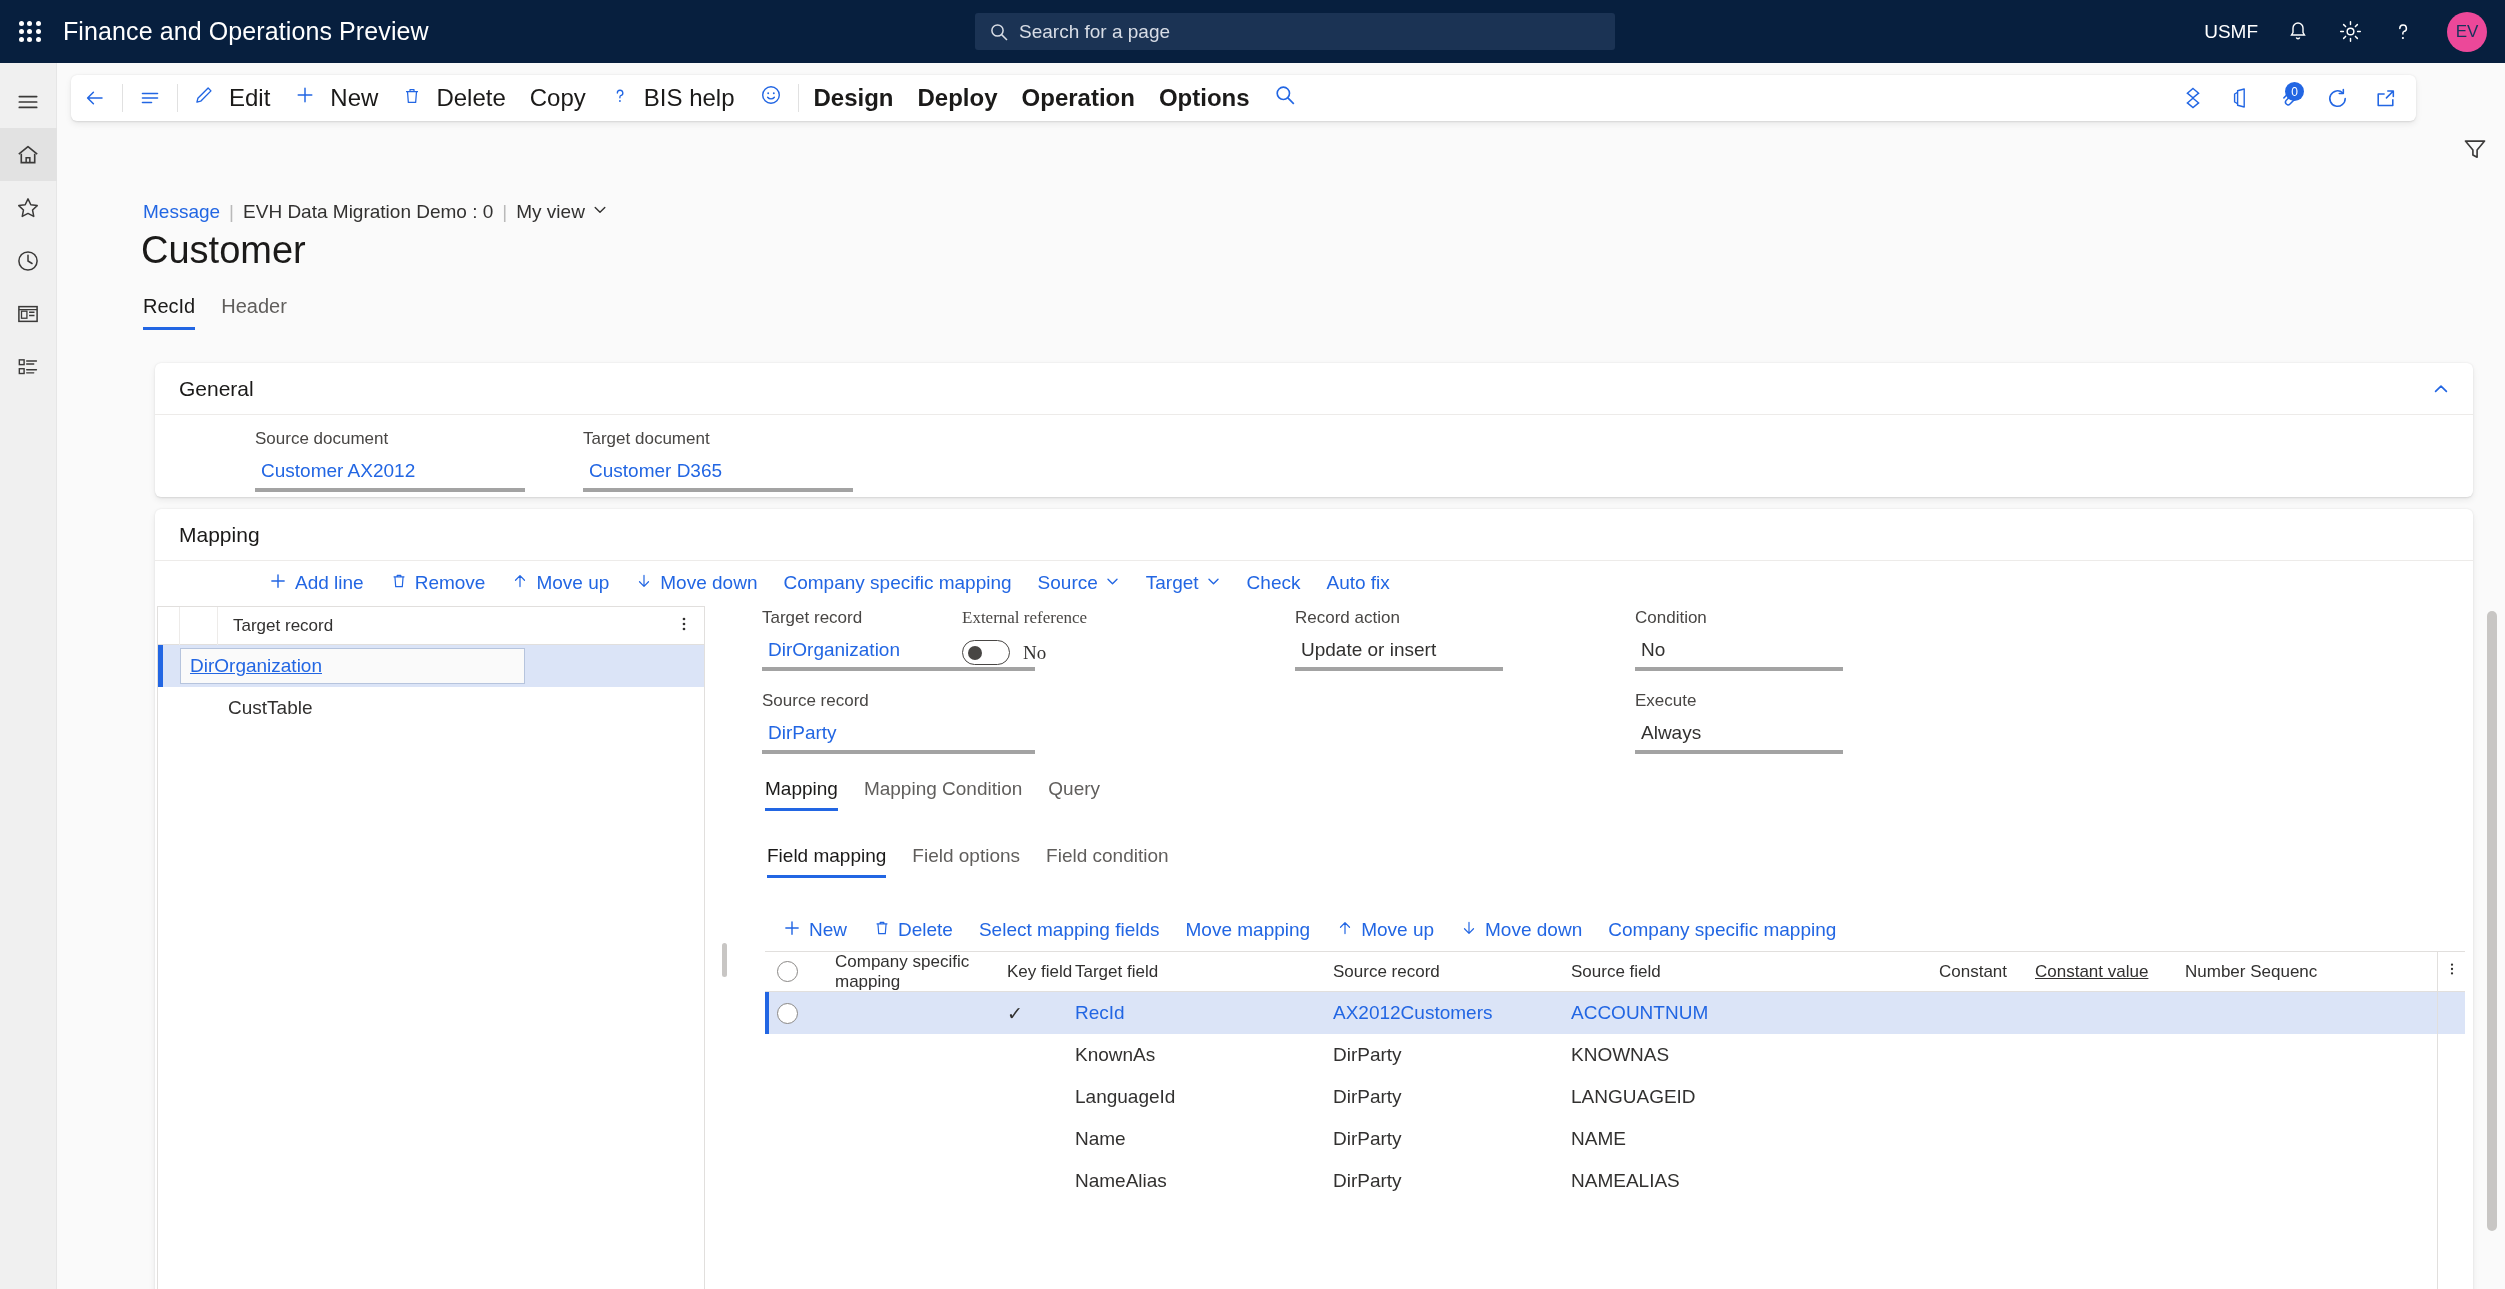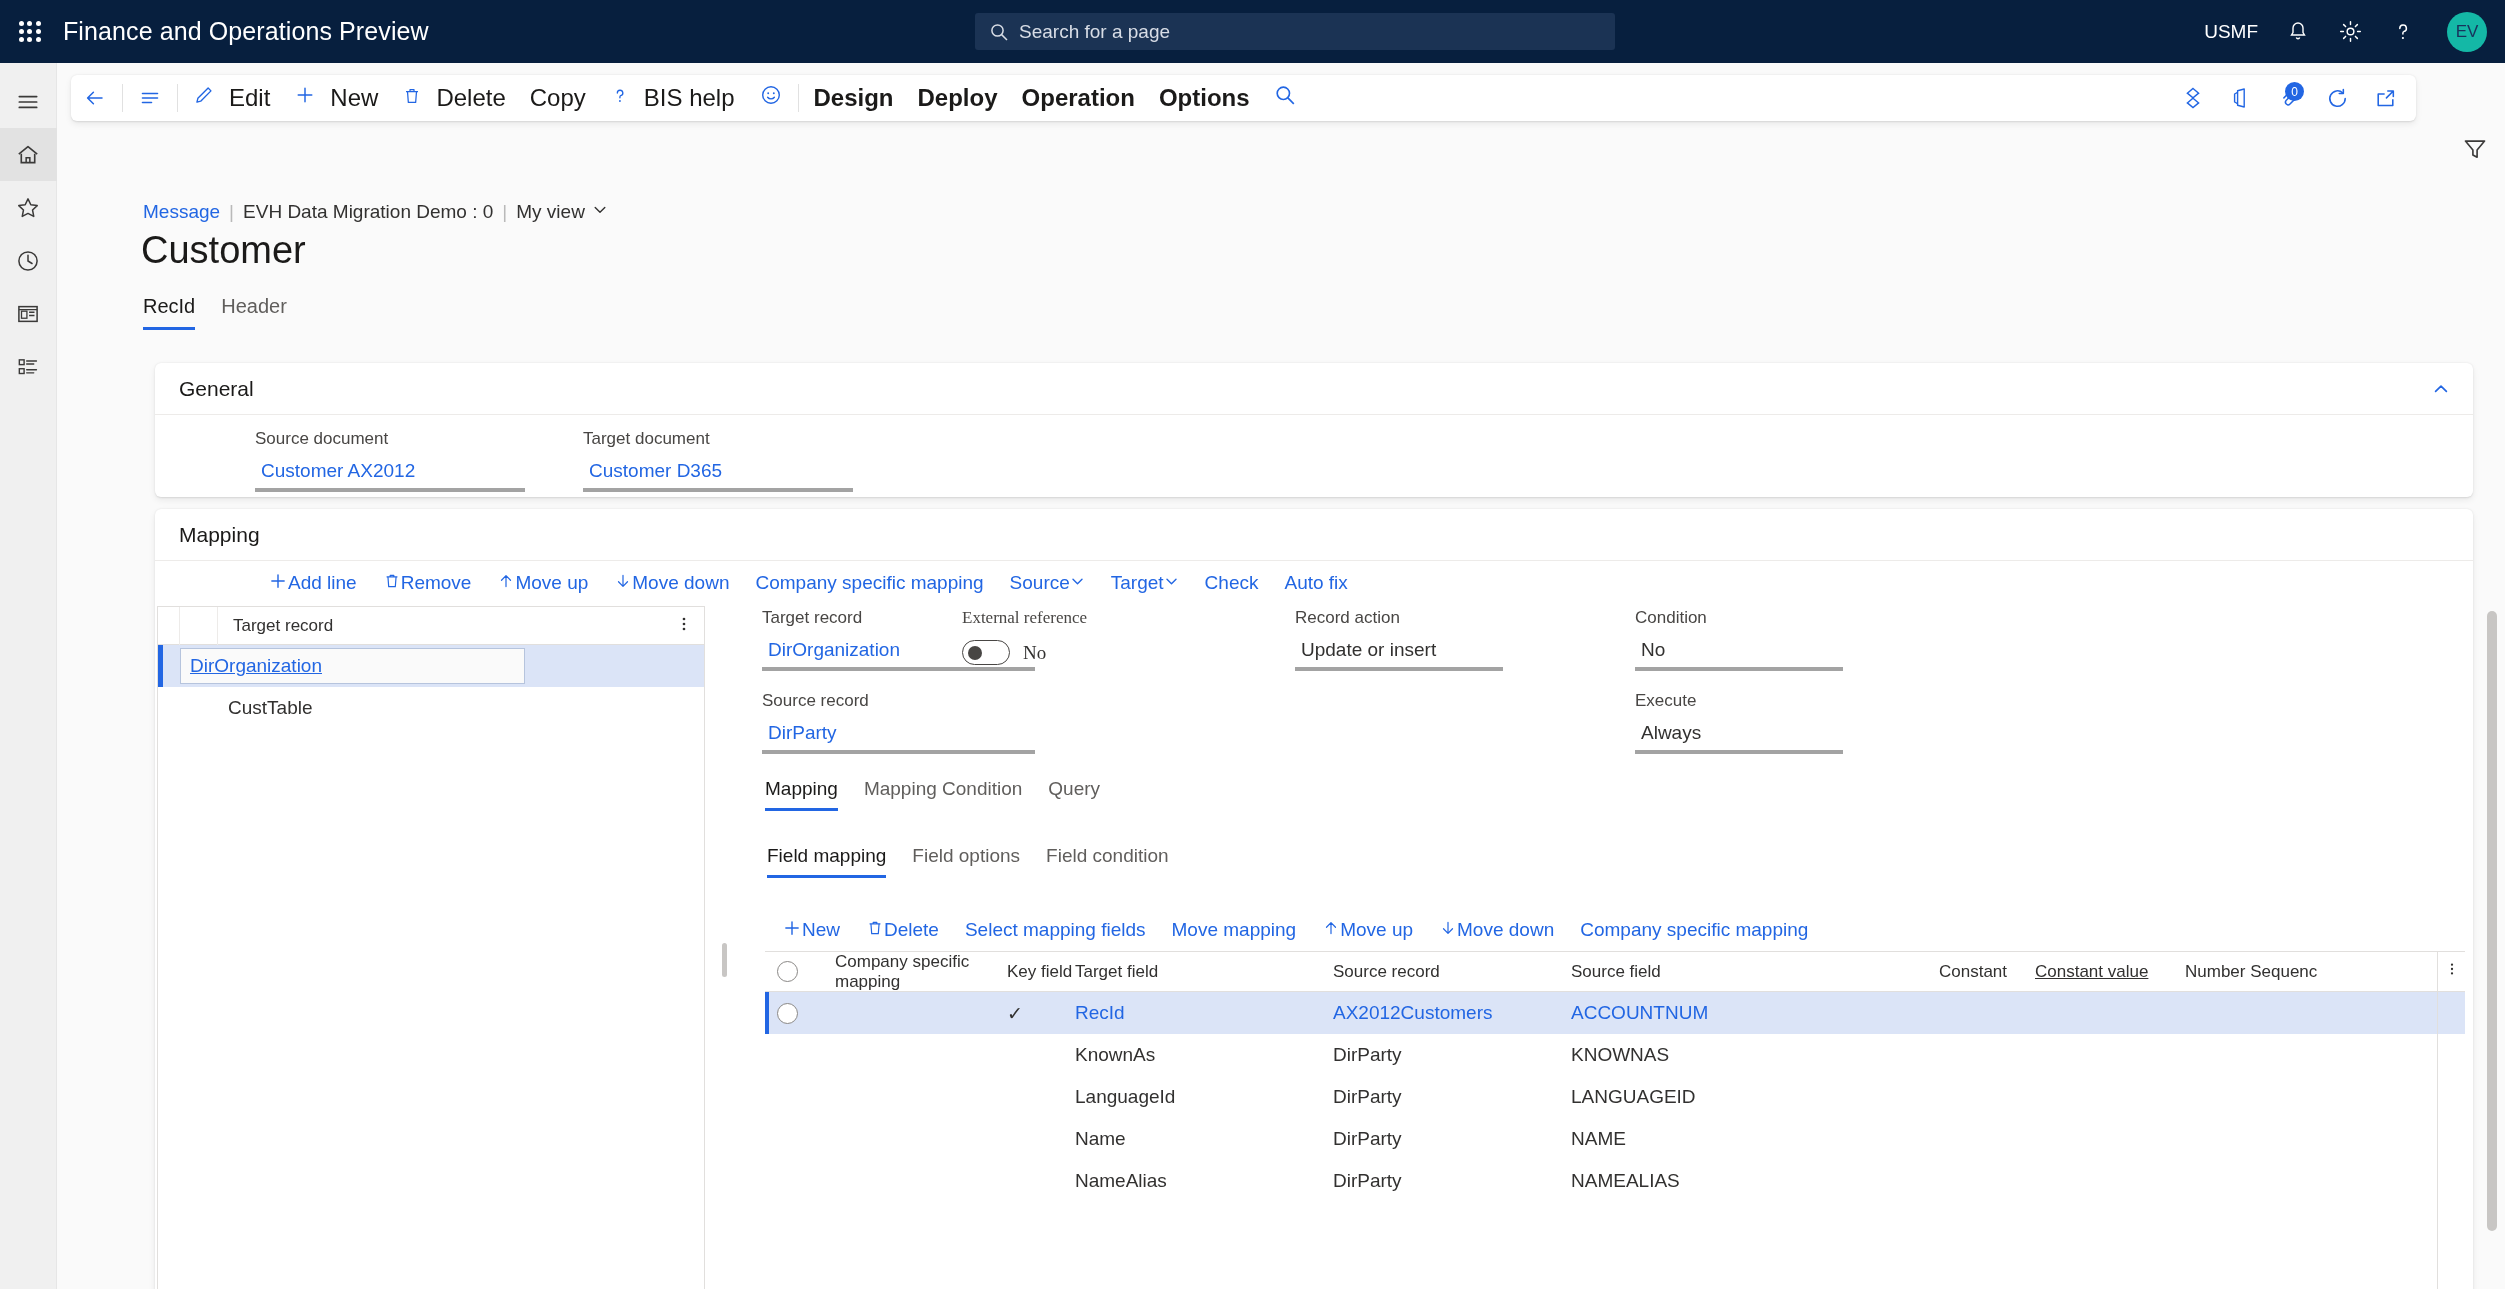--- a/index.html
+++ b/index.html
@@ -28,21 +28,21 @@
   }
   .search-wrap .si { margin-right: 10px; display: flex; }
   .search-text { color: #d8dde6; font-size: 19px; }
   .hdr-right {
     position: absolute; right: 18px; top: 0; height: 63px;
     display: flex; align-items: center; gap: 28px;
   }
   .hdr-right .company { color: #ffffff; font-size: 19px; cursor: pointer; }
   .hdr-ico { cursor: pointer; display: flex; align-items: center; justify-content: center; }
   .avatar {
-    width: 40px; height: 40px; border-radius: 50%; background: #14b8a6; color: #18335c;
+    width: 40px; height: 40px; border-radius: 50%; background: #ec4899; color: #18335c;
     display: flex; align-items: center; justify-content: center;
     font-size: 17px; cursor: pointer; margin-left: 4px;
   }
 
   
   .rail {
     position: absolute; left: 0; top: 63px; width: 57px; height: 1226px;
     background: #f0f0f0; display: flex; flex-direction: column; align-items: center;
     padding-top: 12px; border-right: 1px solid #e6e6e6;
   }
@@ -134,21 +134,21 @@
 
   .gen-fields { display: flex; padding: 14px 0 0 100px; gap: 58px; }
   .gen-fields .field { width: 270px; }
 
   
   .map-tb {
     display: flex; align-items: center; padding: 0 0 0 100px; height: 44px;
     gap: 0;
   }
   .tb-btn {
-    display: flex; align-items: center; font-size: 19px; color: #2266E3;
+    display: flex; align-items: center; gap: 7px; font-size: 19px; color: #2266E3;
     cursor: pointer; padding: 0 13px; height: 44px; white-space: nowrap;
   }
 
   
   .lgrid {
     position: absolute; left: 100px; top: 543px; width: 548px; height: 690px;
     border: 1px solid #e1dfdd; background: #fff;
   }
   .lgrid-head {
     display: flex; height: 38px; align-items: center; border-bottom: 1px solid #e1dfdd;

